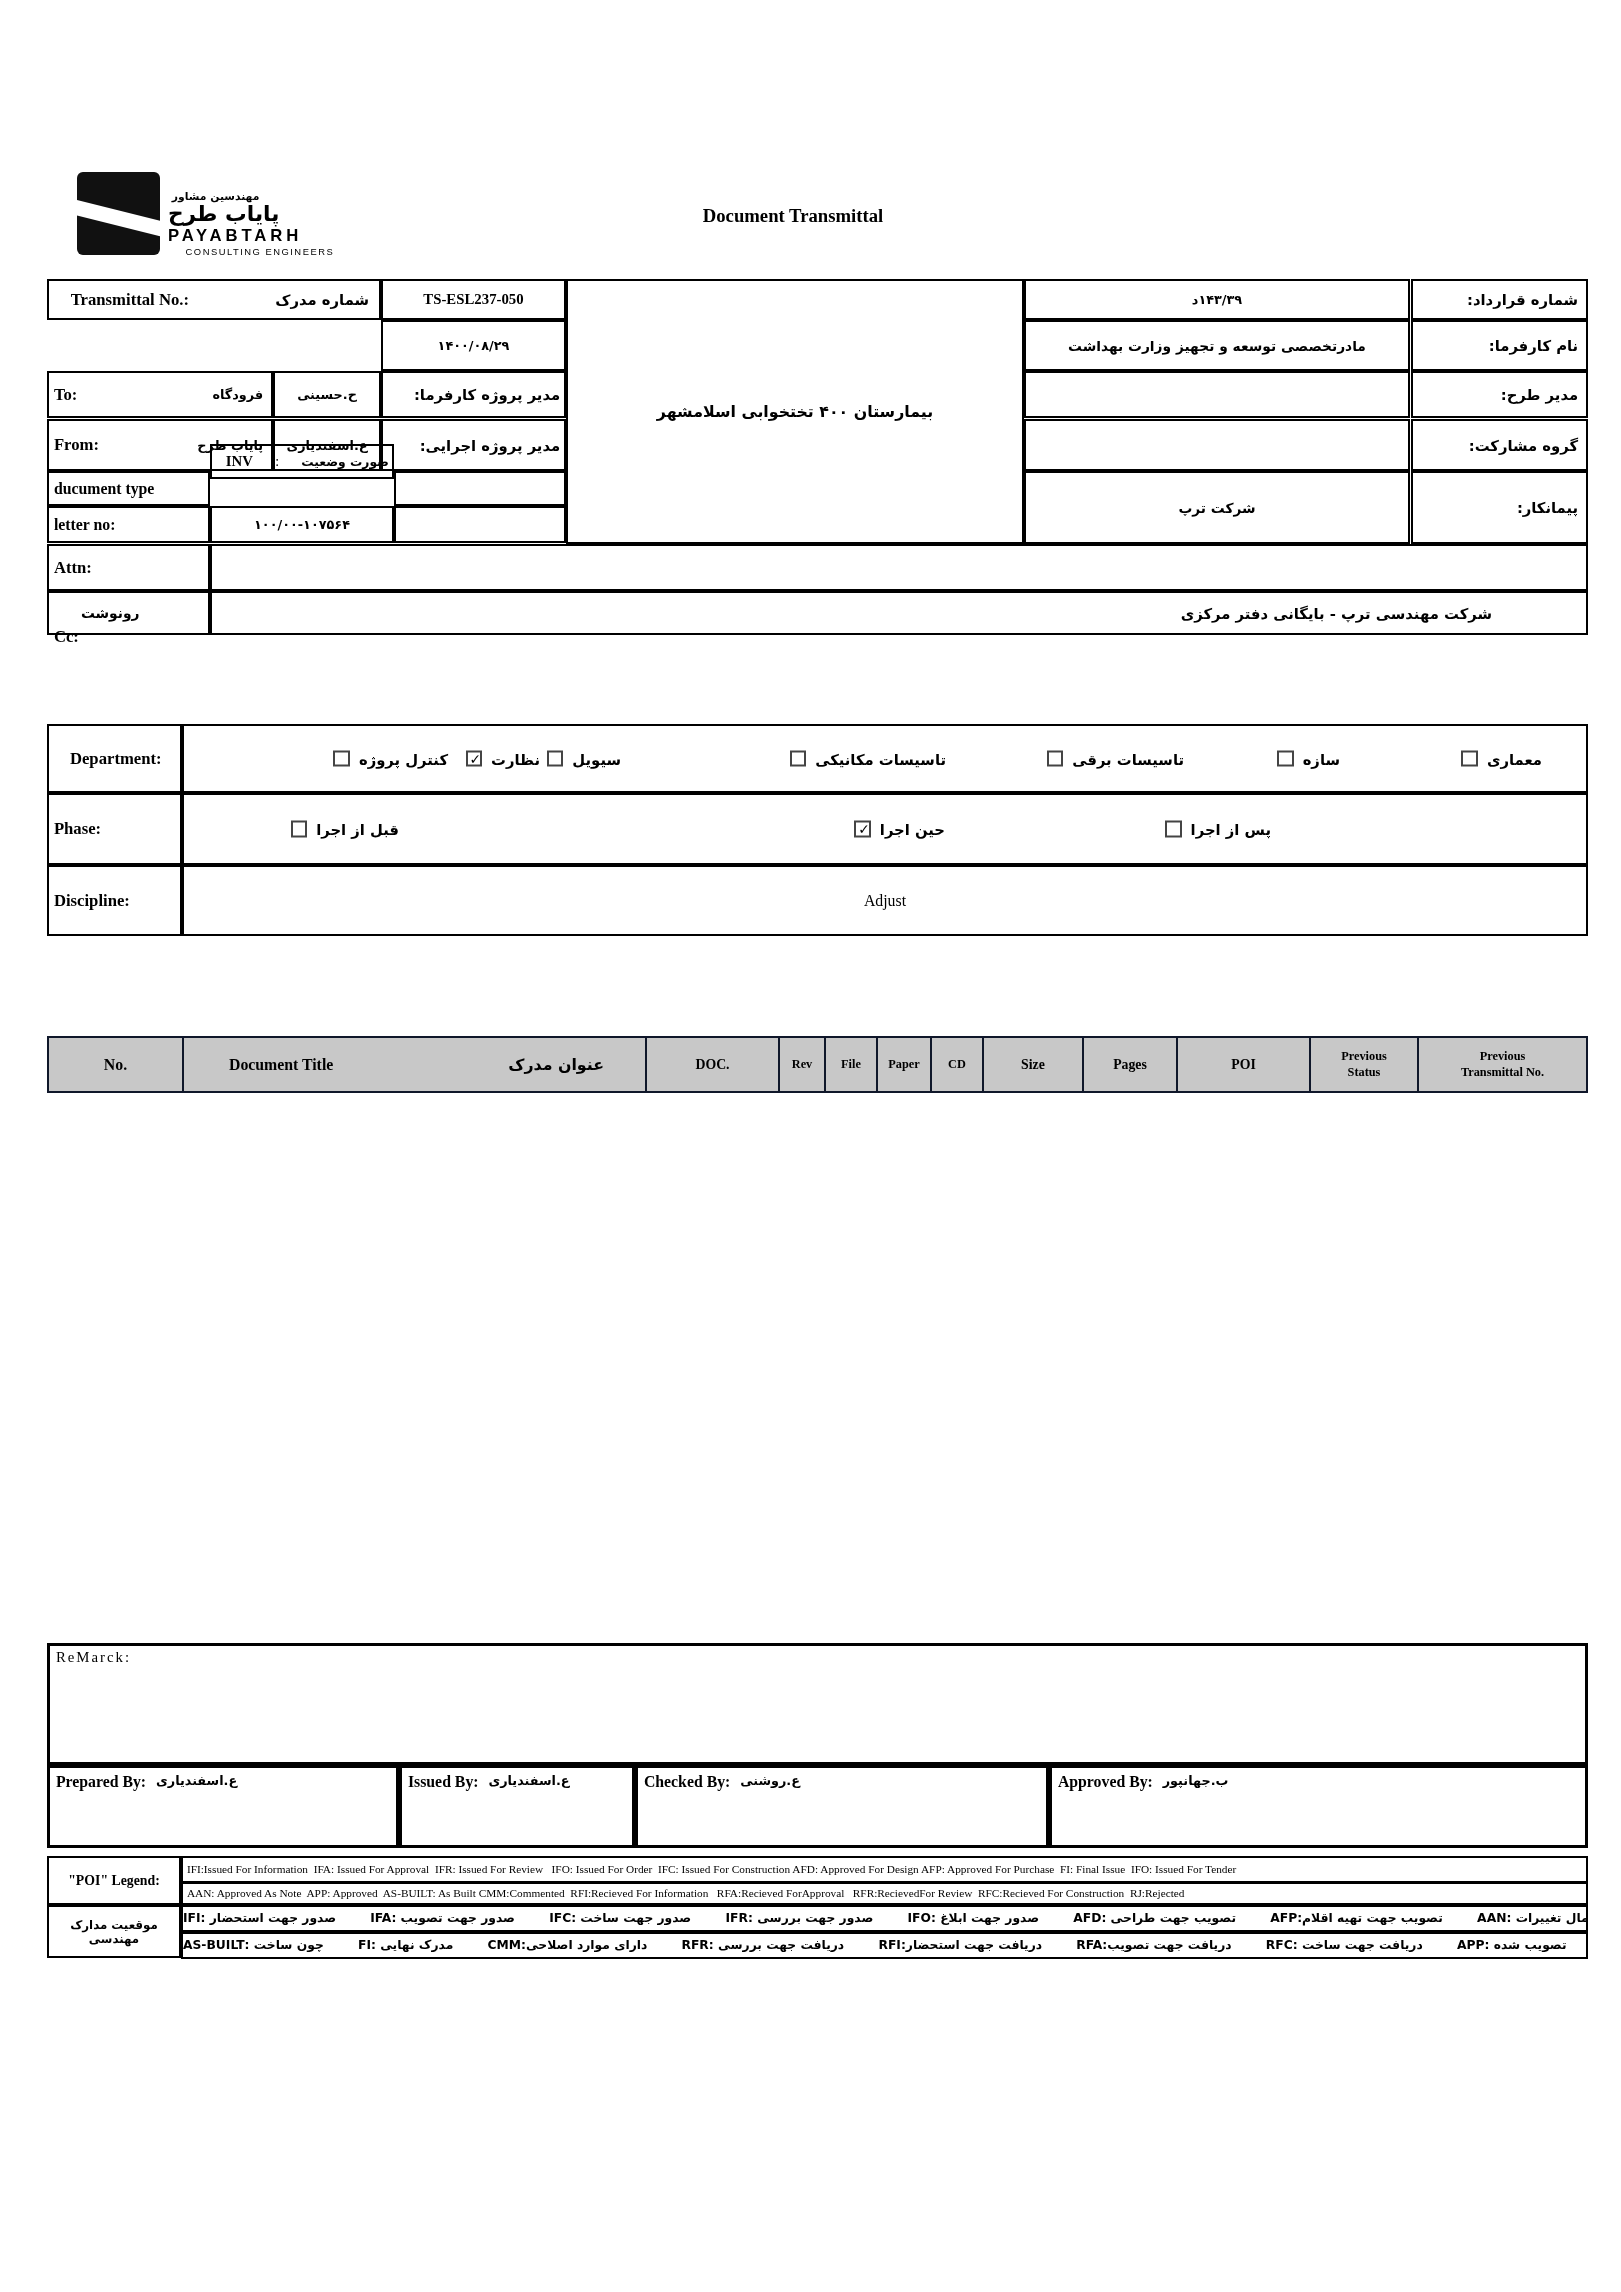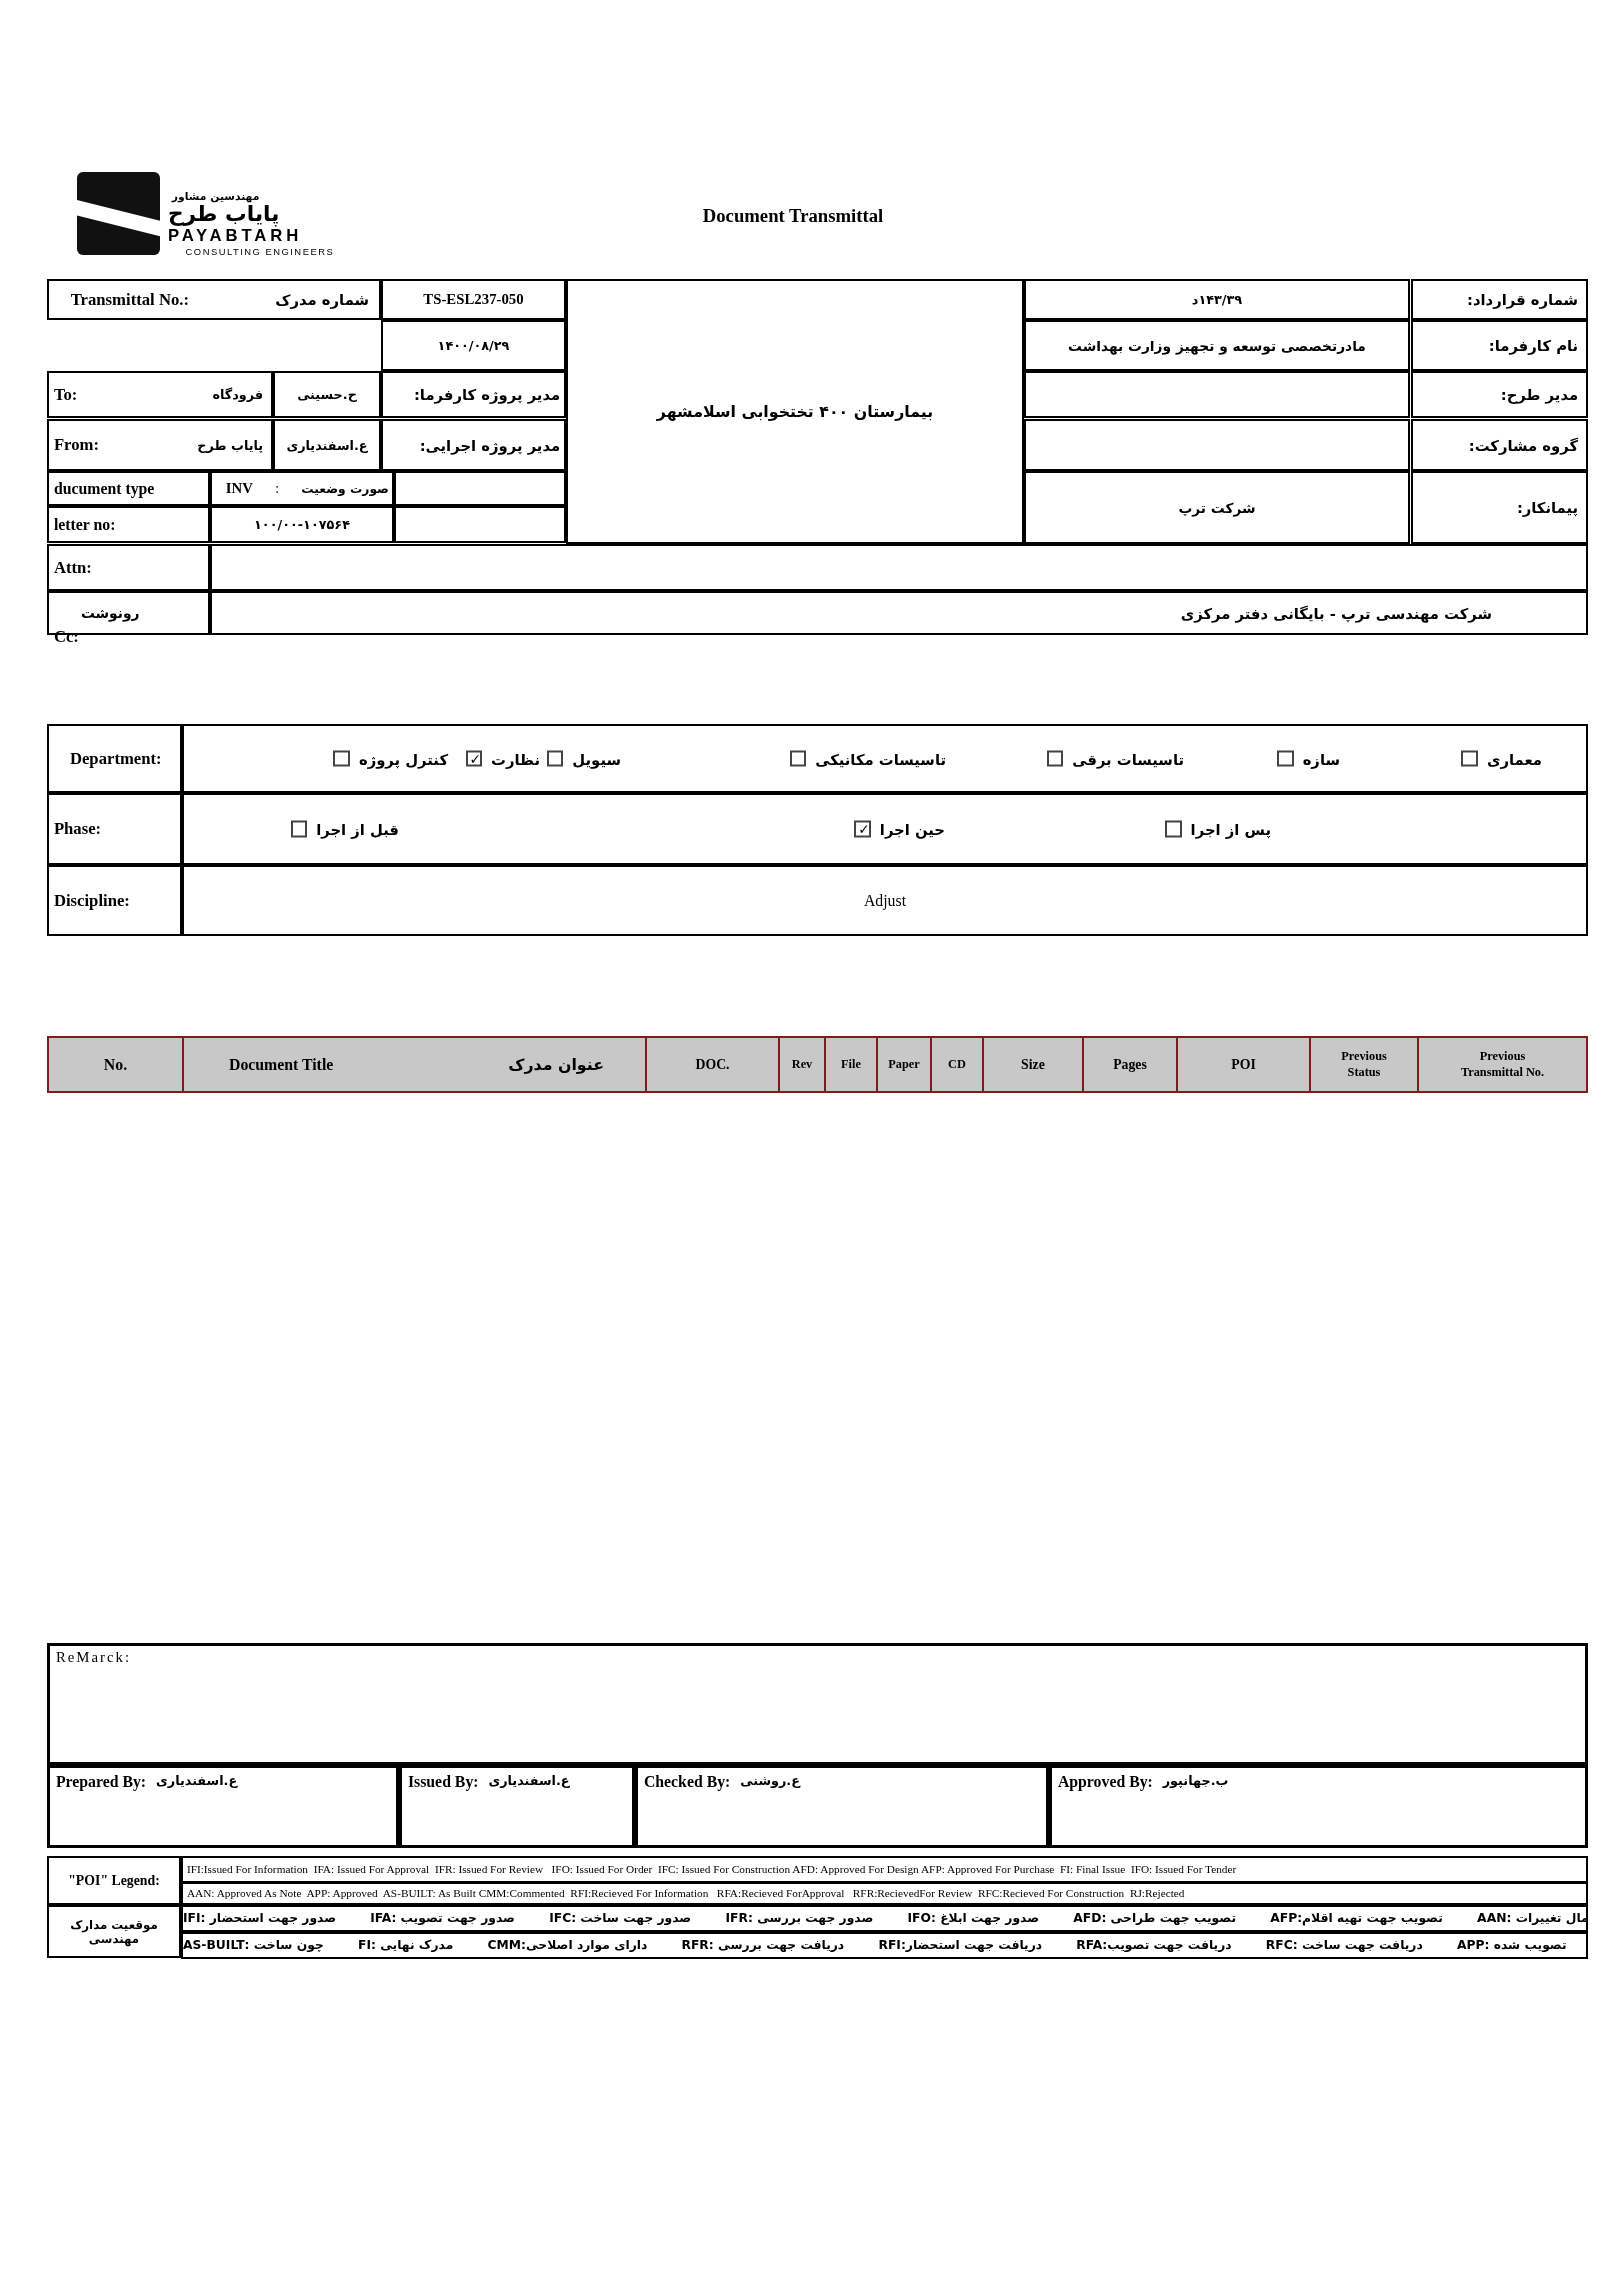--- a/index.html
+++ b/index.html
@@ -17,21 +17,21 @@
   .between{justify-content:space-between;}
   
   .cb{display:inline-block;box-sizing:border-box;width:18.7px;height:18.7px;border:2px solid #444;background:#fff;
       position:relative;flex:0 0 auto;}
   .cb.checked::after{content:"\2713";position:absolute;left:2px;top:-2px;font-size:13.8px;color:#000;
       font-family:"DejaVu Sans",sans-serif;}
   .ck-item{position:absolute;top:50%;transform:translateY(-50%);display:flex;direction:rtl;align-items:center;gap:8.9px;}
   .ck-lbl{font-size:14.8px;white-space:nowrap;}
   
   table.doc{position:absolute;left:47px;top:1036px;width:1541px;border-collapse:collapse;table-layout:fixed;}
-  table.doc th,table.doc td{border:2px solid #7f1d1d;box-sizing:border-box;overflow:hidden;
+  table.doc th,table.doc td{border:2px solid #0f172a;box-sizing:border-box;overflow:hidden;
       text-align:center;vertical-align:middle;padding:0;margin-left:7px;}
   table.doc th{background:#c8c8c8;font-size:13.8px;height:55px;font-weight:bold;}
   .hdr2{line-height:1.25;}
   
   .lg{font-size:11.3px;white-space:pre;padding-left:3.9px;overflow:hidden;}
   .lgfa{font-size:12.3px;white-space:pre;padding-right:5.9px;overflow:hidden;}
   .sig-lbl{font-size:15.8px;font-weight:bold;white-space:nowrap;}
   .sig-name{font-size:12.8px;margin-right:5.9px;margin-left:9.9px;}
   .small-fa{font-size:12.8px;}
   .lbl-fa{font-size:14.8px;}
@@ -107,21 +107,21 @@
     <span class="fa lbl-fa">گروه مشارکت:</span>
   </div>
 
   <div class="cell center" style="left:566px;top:279px;width:458px;height:265px;">
     <span class="fa" style="font-size:15.8px;">بیمارستان ۴۰۰ تختخوابی اسلامشهر</span>
   </div>
 
   <div class="cell left" style="left:47px;top:471px;width:163px;height:35px;padding-left:4.9px;">
     <span class="en-b" style="font-size:15.8px;">ducument type</span>
   </div>
-  <div class="cell between" style="left:210px;top:471px;width:184px;height:35px;padding:0 3px 0 13.8px;text-align:right;">
+  <div class="cell between" style="left:210px;top:444px;width:184px;height:35px;padding:0 3px 0 13.8px;text-align:right;">
     <span class="en-b" style="font-size:14.8px;">INV</span>
     <span style="font-size:13.8px;">:</span>
     <span class="fa" style="font-size:12.3px;">صورت وضعیت</span>
   </div>
   <div class="cell" style="left:394px;top:471px;width:172px;height:35px;"></div>
   <div class="cell center" style="left:1024px;top:471px;width:386px;height:73px;">
     <span class="fa" style="font-size:13.8px;">شرکت ترپ</span>
   </div>
   <div class="cell right" style="left:1411px;top:471px;width:177px;height:73px;padding-right:7.9px;">
     <span class="fa lbl-fa">پیمانکار:</span>

